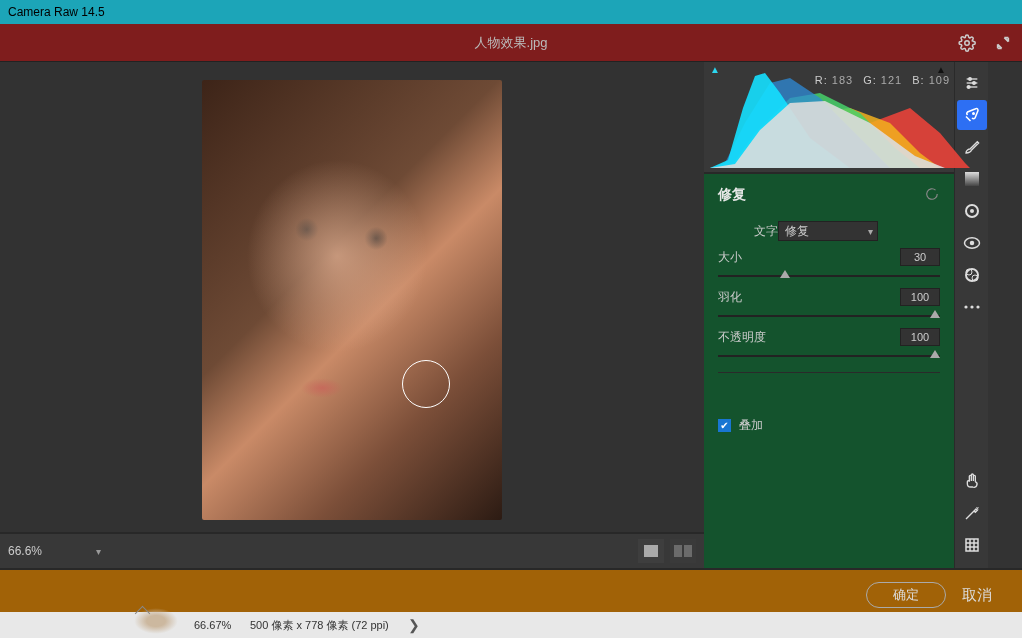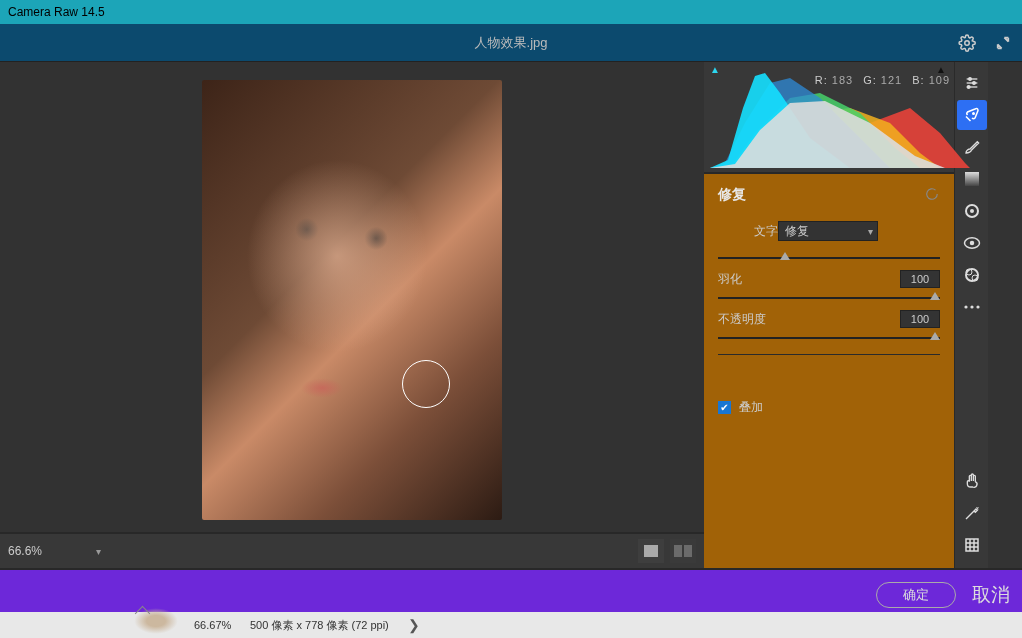--- a/index.html
+++ b/index.html
@@ -2,21 +2,21 @@
 <html><head>
 <meta charset="utf-8">
 <style>
   * { box-sizing: border-box; margin: 0; padding: 0; font-family: "Microsoft YaHei", Arial, sans-serif; }
   body { background: #1a1a1a; width: 1022px; height: 638px; overflow: hidden; user-select: none; }
 
   .titlebar { height: 24px; background: #1ca5b8; display: flex; align-items: center; padding: 0 8px; color: #000; font-size: 12px; }
 
   .app { position: absolute; top: 24px; left: 0; width: 1022px; height: 596px; background: #333; display: flex; flex-direction: column; }
 
-  .header { height: 38px; background: #0c4a6e; display: flex; align-items: center; justify-content: center; position: relative; border-bottom: 1px solid #222; }
+  .header { height: 38px; background: #7f1d1d; display: flex; align-items: center; justify-content: center; position: relative; border-bottom: 1px solid #222; }
   .header-title { color: #bbb; font-size: 13px; }
   .header-right { position: absolute; right: 6px; display: flex; gap: 10px; }
   .icon-slot { width: 26px; height: 26px; display: flex; align-items: center; justify-content: center; color: #ccc; }
 
   .content { flex: 1; display: flex; }
   .main-col { width: 704px; display: flex; flex-direction: column; background: #323232; }
   .canvas-area { flex: 1; background: #323232; display: flex; align-items: center; justify-content: center; position: relative; overflow: hidden; }
   .img-placeholder { width: 300px; height: 440px; background: linear-gradient(135deg, #3d2418, #6e4a35 40%, #c98a67 55%, #7c4f39 75%, #2c1b13); position: relative; border-radius: 2px; margin-top: 6px; }
   .img-placeholder::after { content:""; position:absolute; inset:0; background:
      radial-gradient(ellipse 150px 160px at 45% 40%, rgba(230,180,150,0.7), transparent 60%),
@@ -37,21 +37,21 @@
   .panel-area { flex: 1; display: flex; flex-direction: column; }
 
   .histogram { height: 112px; position: relative; border-bottom: 2px solid #282828; }
   .hist-svg { position: absolute; left: 6px; bottom: 4px; width: 260px; height: 100px; }
   .rgb-readout { position: absolute; top: 12px; right: 4px; font-size: 11px; color: #aaa; letter-spacing: 1px; display:flex; gap:10px; }
   .rgb-readout span b { color:#ccc; font-weight: normal; }
   .tri { position:absolute; top:2px; font-size:10px; }
   .tri.left { left:6px; color:#2dd6ef; }
   .tri.right { right:8px; color:#111; }
 
-  .panel { background: #a16207; flex:1; padding: 0; }
+  .panel { background: #14532d; flex:1; padding: 0; }
   .panel-header { display:flex; align-items:center; justify-content:space-between; padding: 12px 14px 10px; }
   .panel-title { color: #e8e8e8; font-size: 14px; font-weight: bold; }
   .undo-icon { color: #888; font-size: 14px; }
 
   .ctrl-row { display:flex; align-items:center; padding: 6px 14px 0; color:#ccc; font-size:12px; height:28px; }
   .ctrl-row .label { width: 60px; text-align: right; }
   .select-box { width: 100px; height: 20px; background:#333; border:1px solid #222; color:#ccc; font-size:12px; display:flex; align-items:center; padding:0 6px; position:relative; }
   .select-box::after { content:"▾"; position:absolute; right:4px; color:#aaa; font-size:10px; }
 
   .slider-row { padding: 6px 14px 0; color:#ccc; font-size:12px; }
@@ -64,23 +64,23 @@
   .sep { height:1px; background:#2a2a2a; margin: 10px 14px; }
   .check-row { display:flex; align-items:center; padding: 6px 14px; color:#ccc; font-size:12px; gap:8px; }
   .chk { width:13px; height:13px; border:1px solid #888; background:#333; display:flex; align-items:center; justify-content:center; font-size:10px; color:#4fc3f7; }
   .chk.on { background:#1976d2; color:#fff; border-color:#1976d2; }
 
   .toolstrip { width: 34px; background: #383838; border-left:1px solid #2a2a2a; display:flex; flex-direction:column; align-items:center; padding-top:6px; gap:2px; }
   .toolbtn { width:30px; height:30px; display:flex; align-items:center; justify-content:center; color:#ddd; font-size:16px; }
   .toolbtn.active { background:#2d6ff3; border-radius:3px; }
   .tool-gap { flex:1; }
 
-  .footer { height: 52px; background:#6d28d9; border-top:2px solid #282828; display:flex; align-items:center; justify-content:flex-end; padding: 0 12px; gap:16px; }
+  .footer { height: 52px; background:#a16207; border-top:2px solid #282828; display:flex; align-items:center; justify-content:flex-end; padding: 0 30px; gap:16px; }
   .btn-ok { width:80px; height:26px; border:1px solid #aaa; border-radius:14px; color:#ddd; font-size:13px; display:flex; align-items:center; justify-content:center; }
-  .btn-cancel { color:#ddd; font-size:19px;text-align:right; }
+  .btn-cancel { color:#ddd; font-size:15px;text-align:right; }
 
   .statusbar { position:absolute; bottom:0; left:0; width:1022px; height:26px; background:#e8e8e8; display:flex; align-items:center; font-size:11px; color:#333; }
   .status-seg { padding: 0 10px; }
   .status-zoom { position:absolute; left:184px; }
   .status-dim  { position:absolute; left:240px; }
   .status-grip { position:absolute; left:134px; top:-4px; width:44px; height:26px; background: radial-gradient(ellipse at center, #ccb89f 30%, transparent 70%); border-radius:50% 50% 40% 40%; }
   .status-grip::before { content:""; position:absolute; left:3px; top:0; width:10px; height:10px; border-top:1px solid #888; border-left:1px solid #888; transform:rotate(45deg); }
   .status-caret { position:absolute; left:408px; color:#555; font-size:14px; }
 </style>
 </head>
@@ -165,20 +165,24 @@
           </div>
 
           <div class="ctrl-row">
             <span class="label">文字</span>
             <div class="select-box">
               <span>修复</span>
             </div>
           </div>
 
           <div class="slider-row">
+            <div class="slider-top">
+              <span>大小</span>
+              <div class="num-input">30</div>
+            </div>
             <div class="slider-track">
               <div class="track"></div>
                 <div class="arrow" style="left:calc(30% - 5px)"></div>
             </div>
           </div>
 
           <div class="slider-row">
             <div class="slider-top">
               <span>羽化</span>
               <div class="num-input">100</div>

